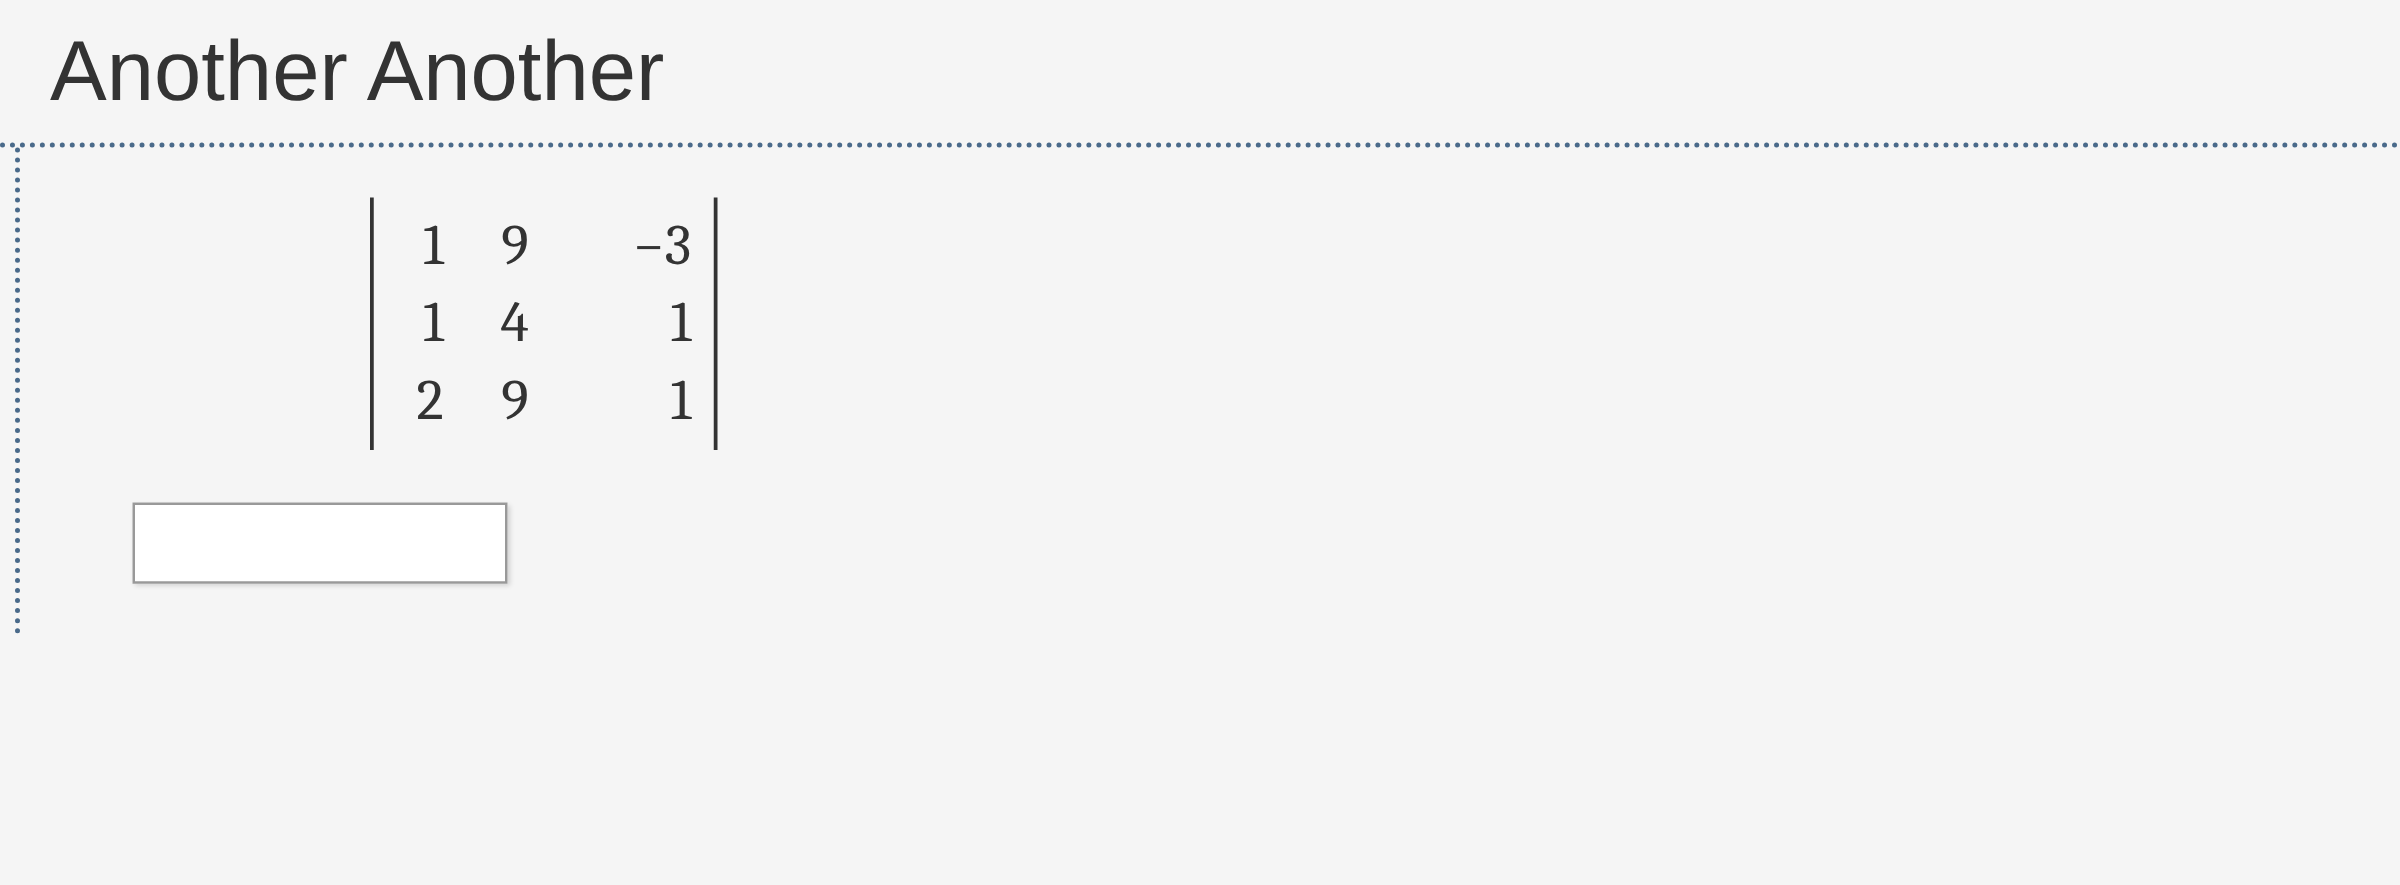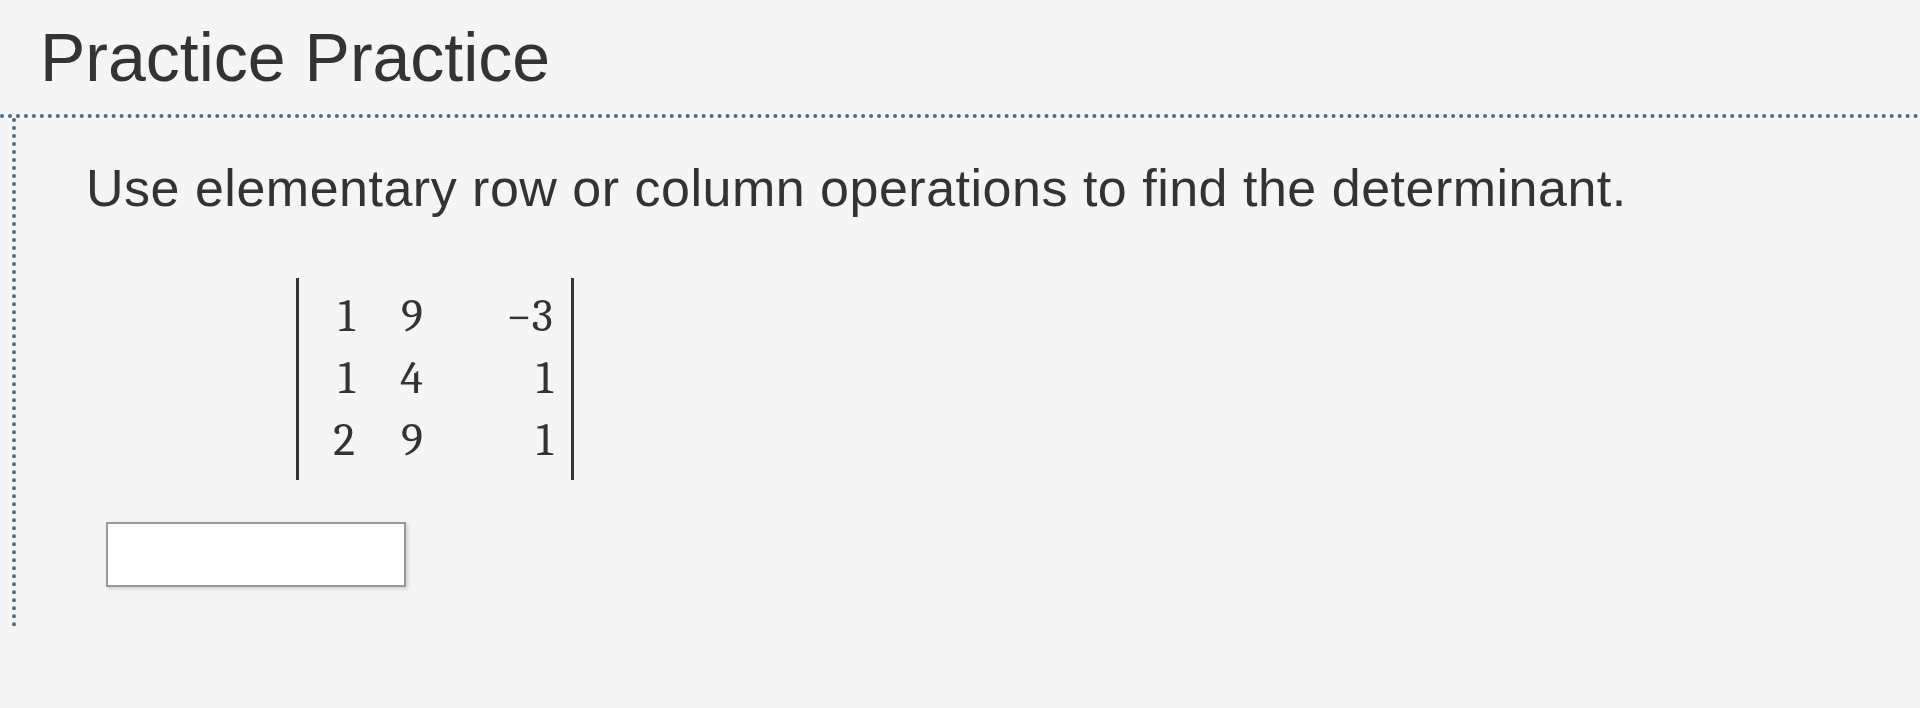--- a/index.html
+++ b/index.html
@@ -74,26 +74,25 @@
       border: 2px solid #999;
       background: #fff;
       box-shadow: 2px 2px 4px rgba(0,0,0,0.15);
       font-size: 40px;
       padding: 4px 10px;
     }
   </style>
 </head>
 <body>
 
-<h1 class="page-title">Practice Practice</h1>
+<h1 class="page-title">Another Another</h1>
 
 <hr class="divider">
 
 <div class="content-box">
-  <p class="instruction">Use elementary row or column operations to find the determinant.</p>
 
   <div class="determinant">
     <div class="matrix-row">
       <span class="matrix-cell matrix-col-1">1</span>
       <span class="matrix-cell matrix-col-2">9</span>
       <span class="matrix-cell matrix-col-3">−3</span>
     </div>
     <div class="matrix-row">
       <span class="matrix-cell matrix-col-1">1</span>
       <span class="matrix-cell matrix-col-2">4</span>

